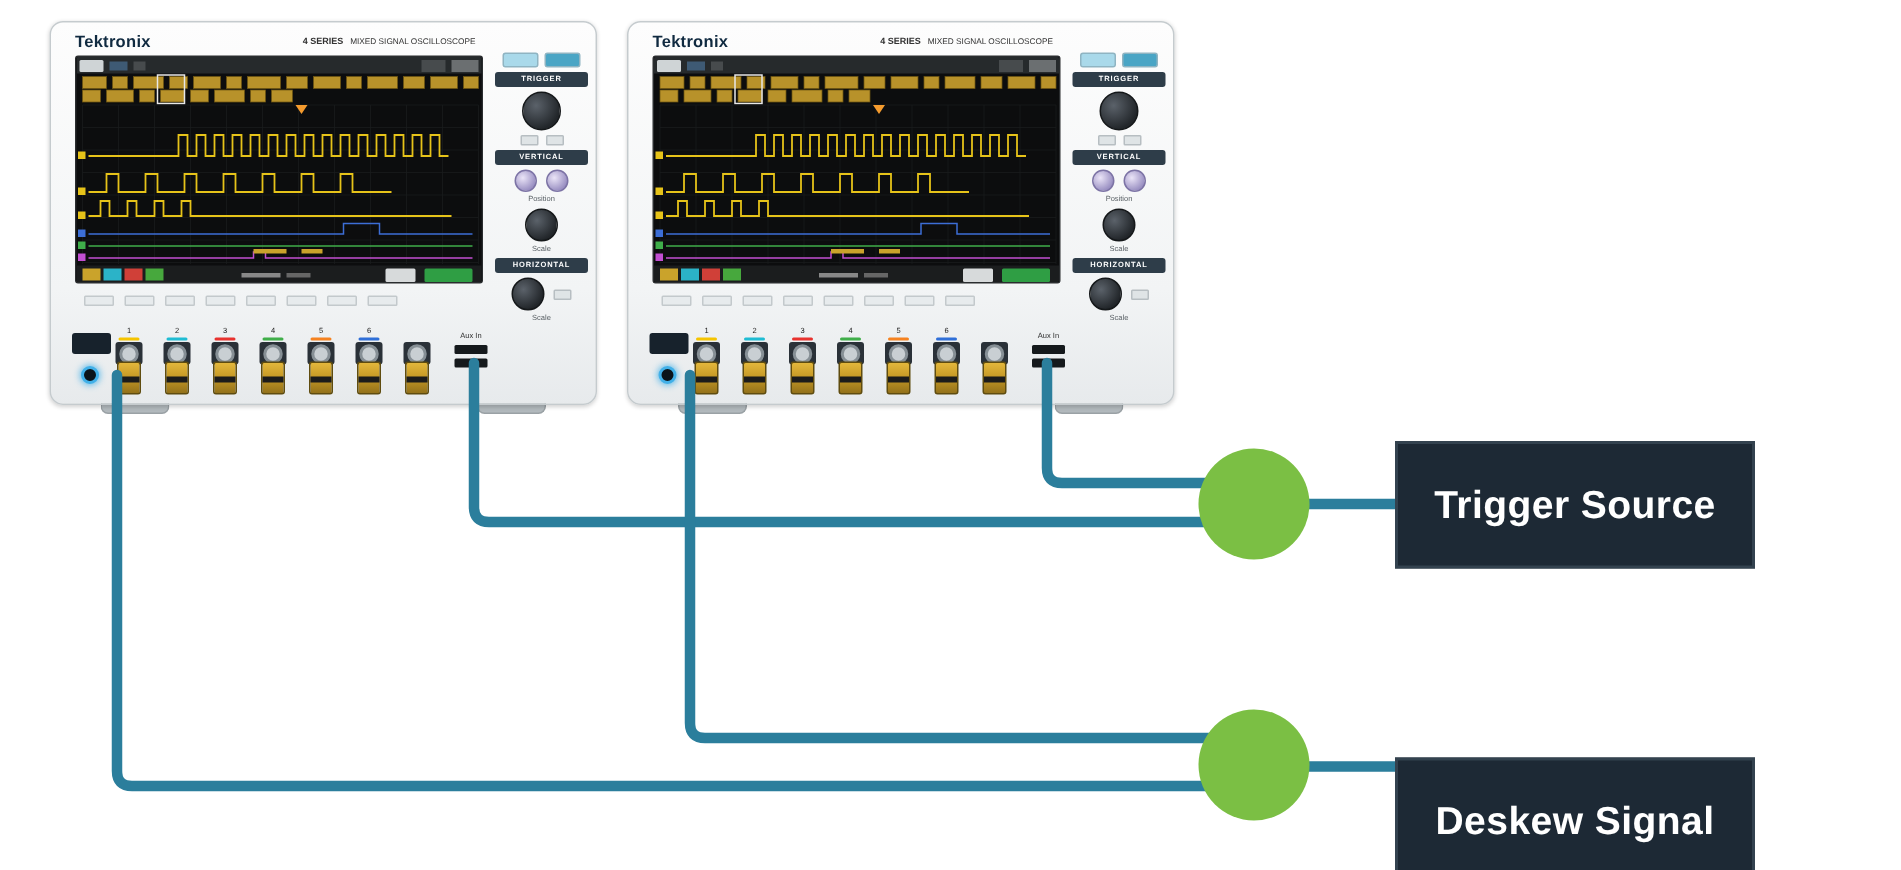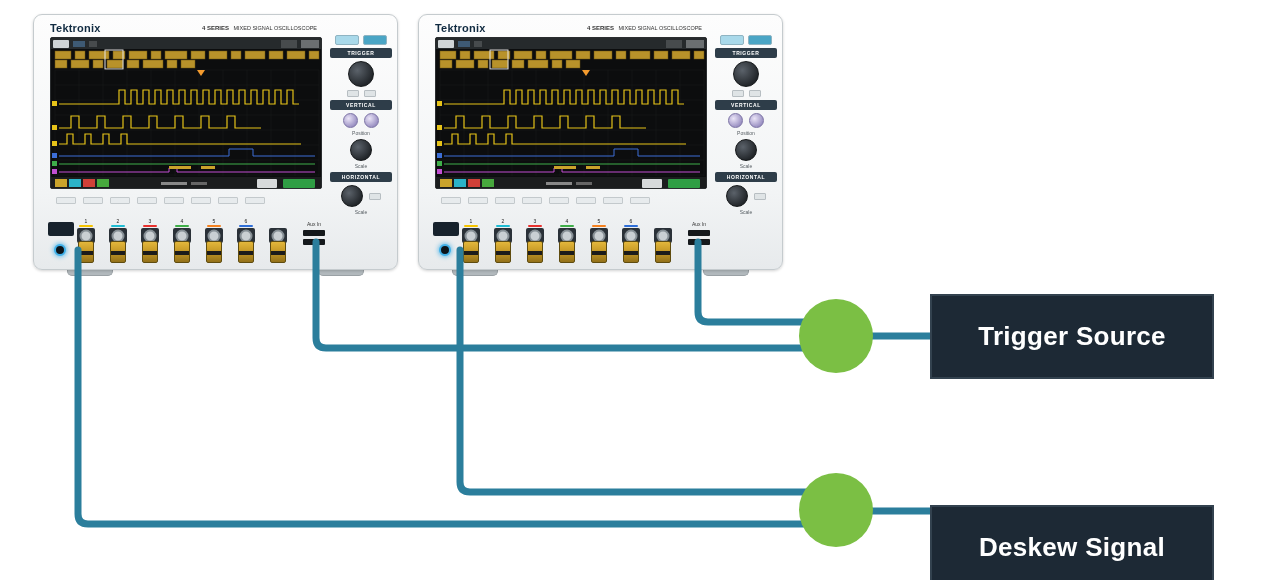--- a/index.html
+++ b/index.html
@@ -49,21 +49,21 @@
   .probe::after { content:""; position:absolute; left:0; right:0; top:9px; height:4px; background:#1b1b1b; }
   .aux { position:absolute; left:252px; top:2px; width:40px; text-align:center; }
   .aux-label { font-size:5px; color:#333; display:block; line-height:6px; }
   .port { width:22px; height:6px; background:#15191c; border-radius:1px; margin:3px auto 0; }
 
   
   .cables { position:absolute; left:0; top:0; z-index:4; pointer-events:none; }
   .cable { fill:none; stroke-width:7; stroke-linecap:round; stroke-linejoin:round; }
 
   .node-circle { position:absolute; width:74px; height:74px; border-radius:50%; z-index:6; }
-  .label-box { position:absolute; width:284px; height:85px; z-index:6; border:2px solid #33424f;
+  .label-box { position:absolute; width:240px; height:85px; z-index:6; border:2px solid #33424f;
     display:flex; align-items:center; justify-content:center; }
   .label-box span { font-size:26px; font-weight:bold; letter-spacing:.3px; }
 </style>
 </head>
 <body>
 
 <div id="canvas">
 
   <svg class="cables" width="1267" height="580" viewBox="0 0 1267 580">
     <path class="cable" d="M78 250 L78 514 Q78 524 88 524 L838 524" style="stroke: rgb(43, 126, 156);"></path>

